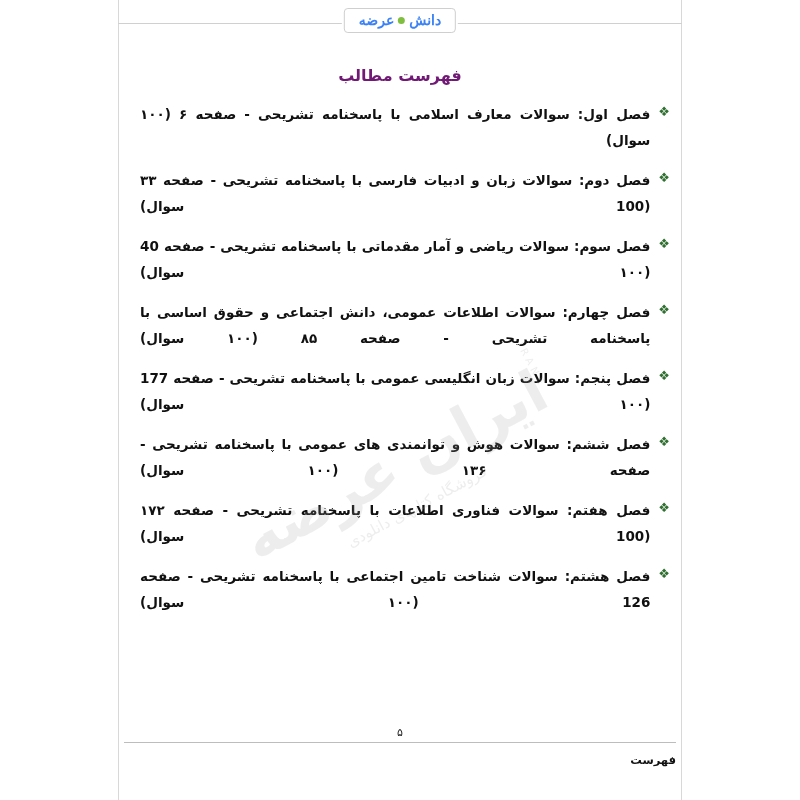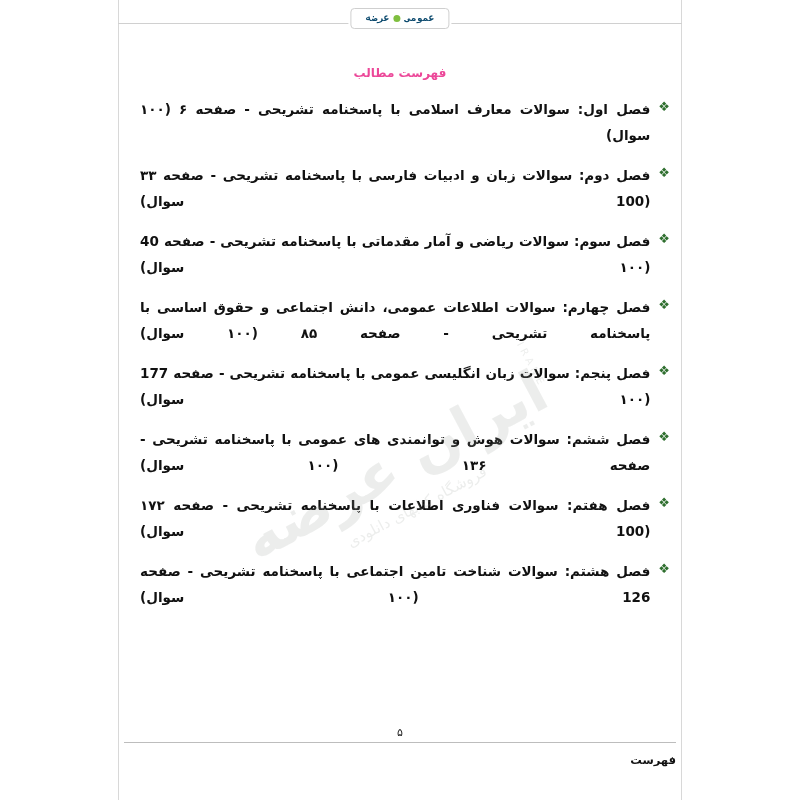--- a/index.html
+++ b/index.html
@@ -56,24 +56,24 @@
     border-radius: 4px;
     padding: 3px 14px 4px 14px;
     box-shadow: 0 0 0 2px #ffffff;
     display: flex;
     align-items: center;
     justify-content: center;
     gap: 3px;
     z-index: 3;
   }
   .logo-text {
-    font-family: Liberation Mono, monospace;
-    font-size: 10px;
-    font-weight: bold;
-    color: #0c4a6e;
+    font-family: Liberation Sans, sans-serif;
+    font-size: 14px;
+    font-weight: bold;
+    color: #3b82f6;
     letter-spacing: 0px;
     direction: rtl;
   }
   .logo-dot {
     display: inline-block;
     width: 7px;
     height: 7px;
     background: #7fbf3f;
     border-radius: 50%;
     margin: 0 1px;
@@ -82,22 +82,22 @@
   
   .content {
     position: absolute;
     top: 52px;
     left: 124px;
     right: 124px;
     bottom: 80px;
   }
   .doc-title {
     text-align: center;
-    color: #ec4899;
-    font-size: 12px;
+    color: #701a75;
+    font-size: 16px;
     font-weight: bold;
     margin: 14px 0 16px 0;
     direction: rtl;
   }
   .toc {
     list-style: none;
     margin: 0;
     padding: 0 6px 0 16px;
     direction: rtl;
   }
@@ -203,21 +203,21 @@
 <body>
 
 <div class="page">
 
   <div class="rule-left"></div>
   <div class="rule-right"></div>
 
   <div class="header">
     <div class="header-line"></div>
     <div class="logo-box">
-      <span class="logo-text">عمومی</span>
+      <span class="logo-text">دانش</span>
       <span class="logo-dot"></span>
       <span class="logo-text">عرضه</span>
     </div>
   </div>
 
   <div class="watermark">
     <div class="wm-main">ایران عرضه</div>
     <div class="wm-sub">فروشگاه کتابهای دانلودی</div>
     <div class="wm-vert">IRANE</div>
   </div>

